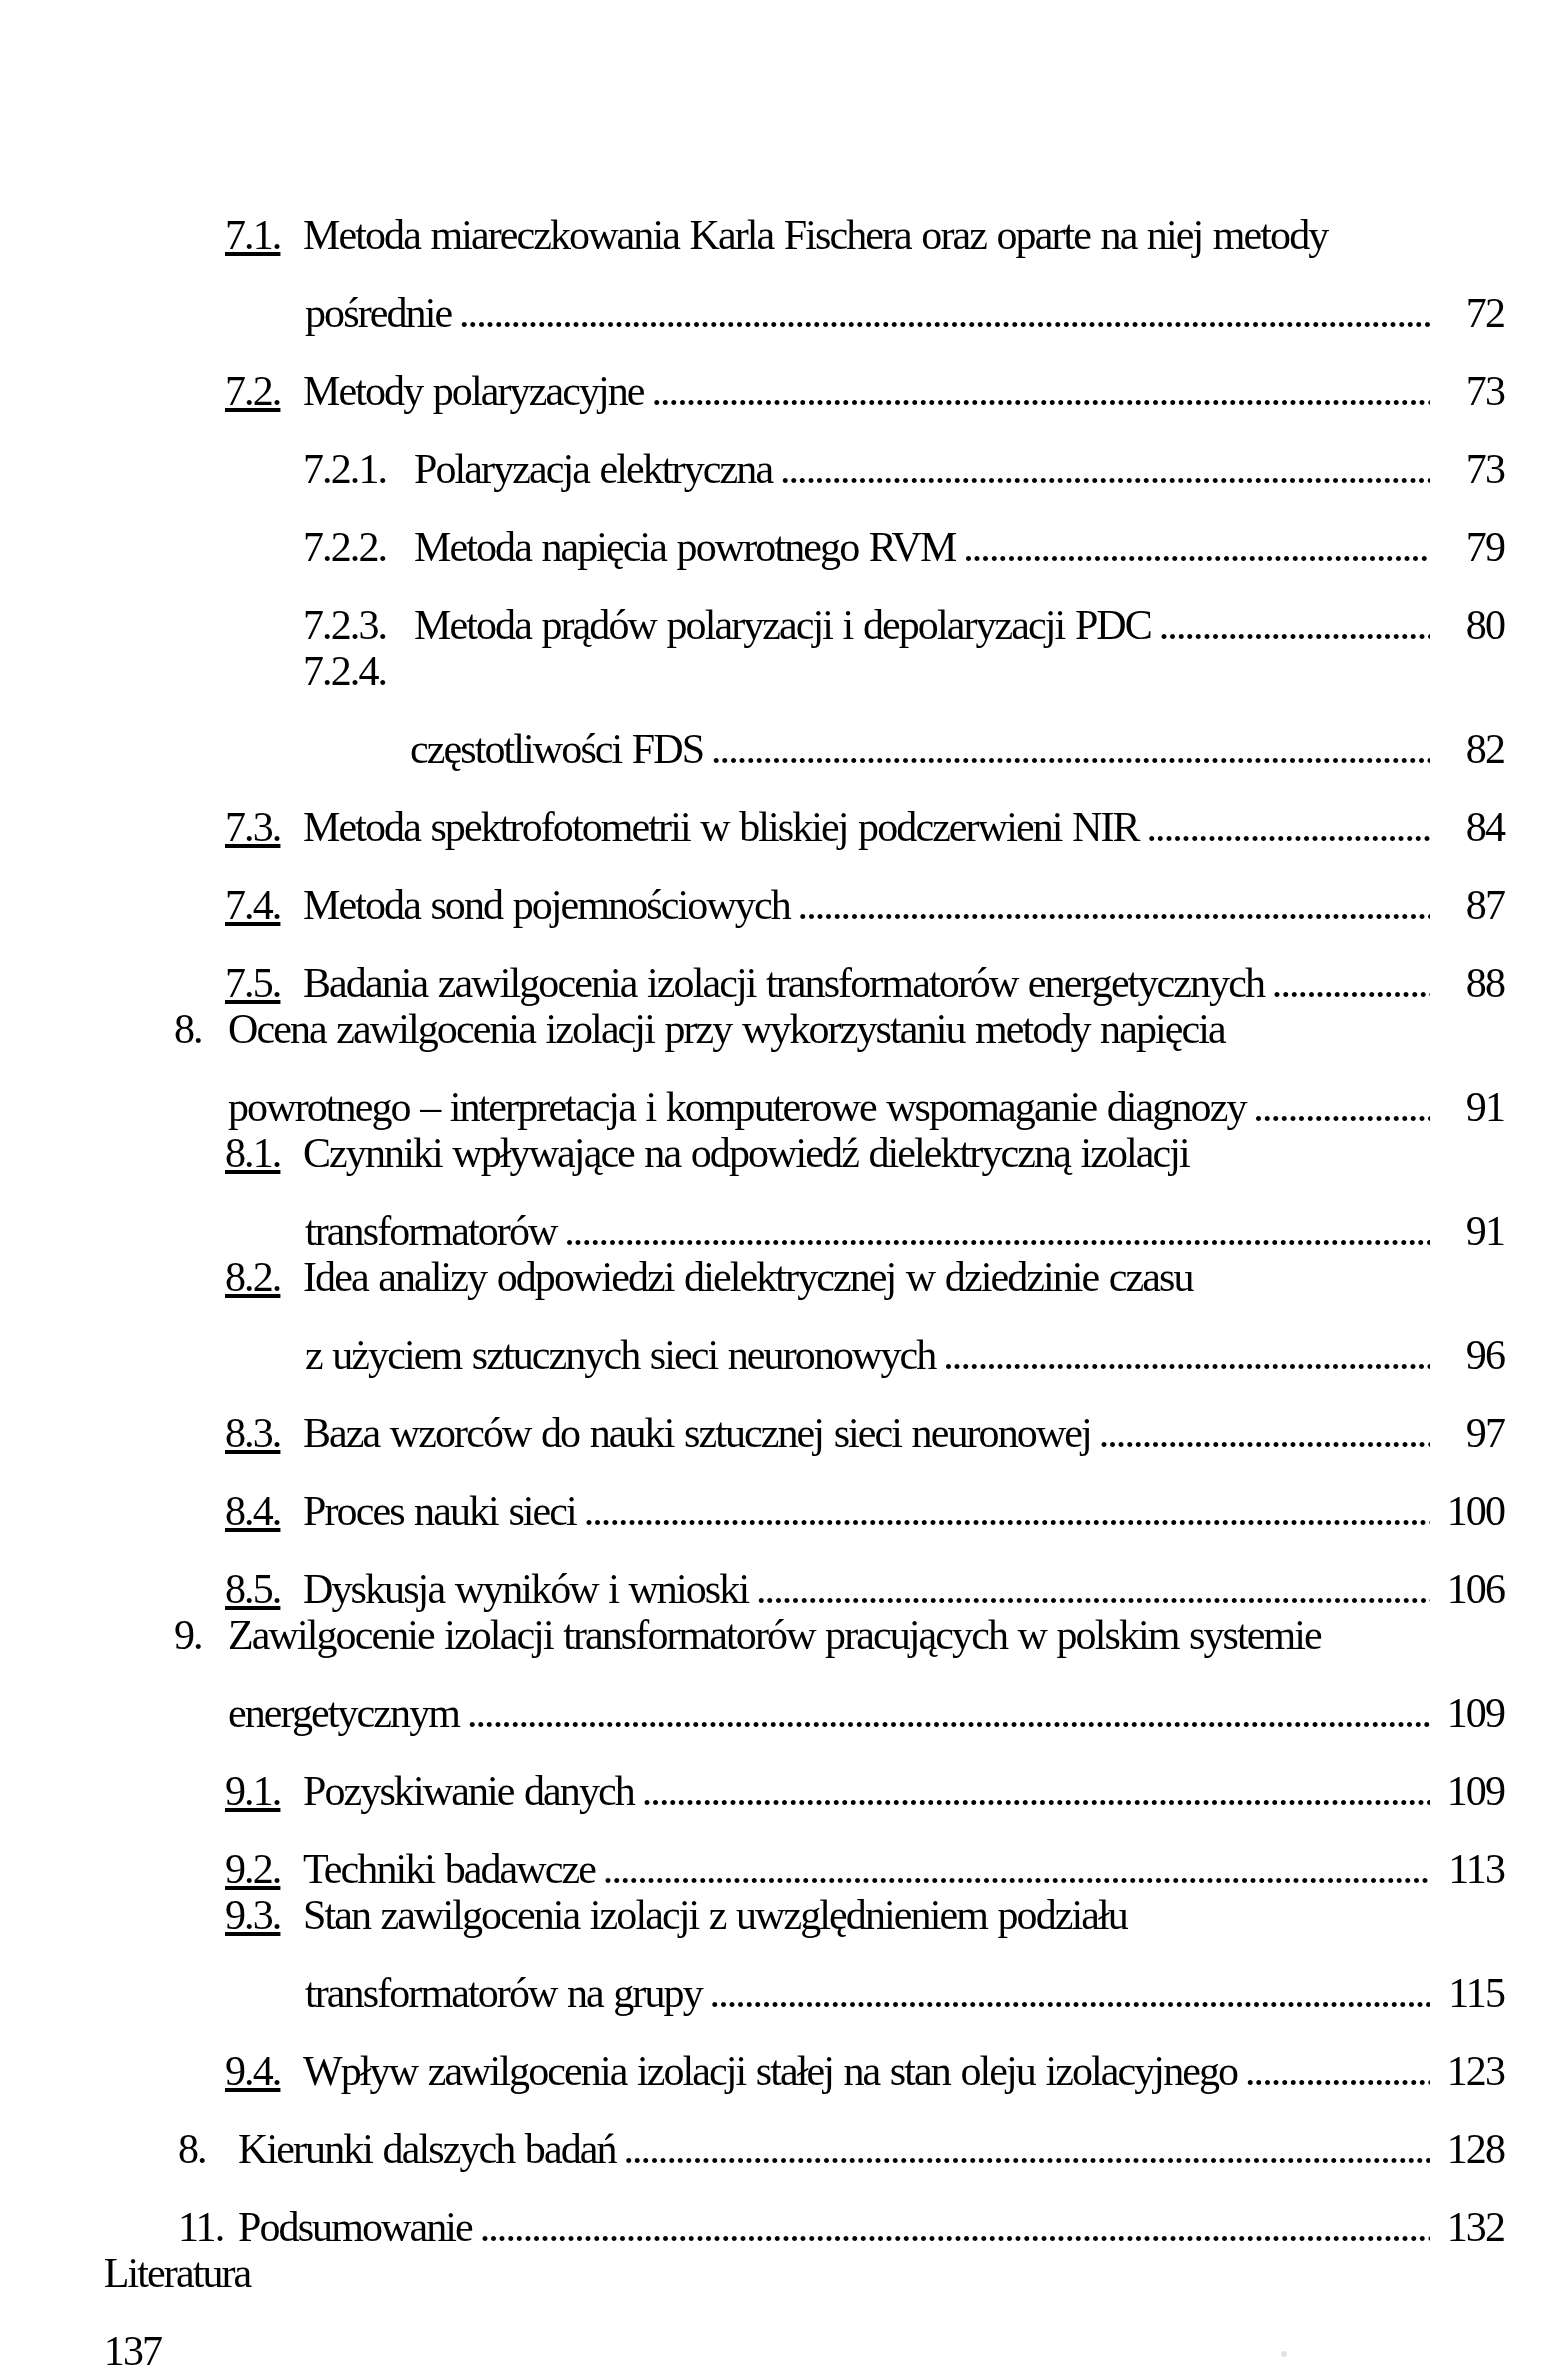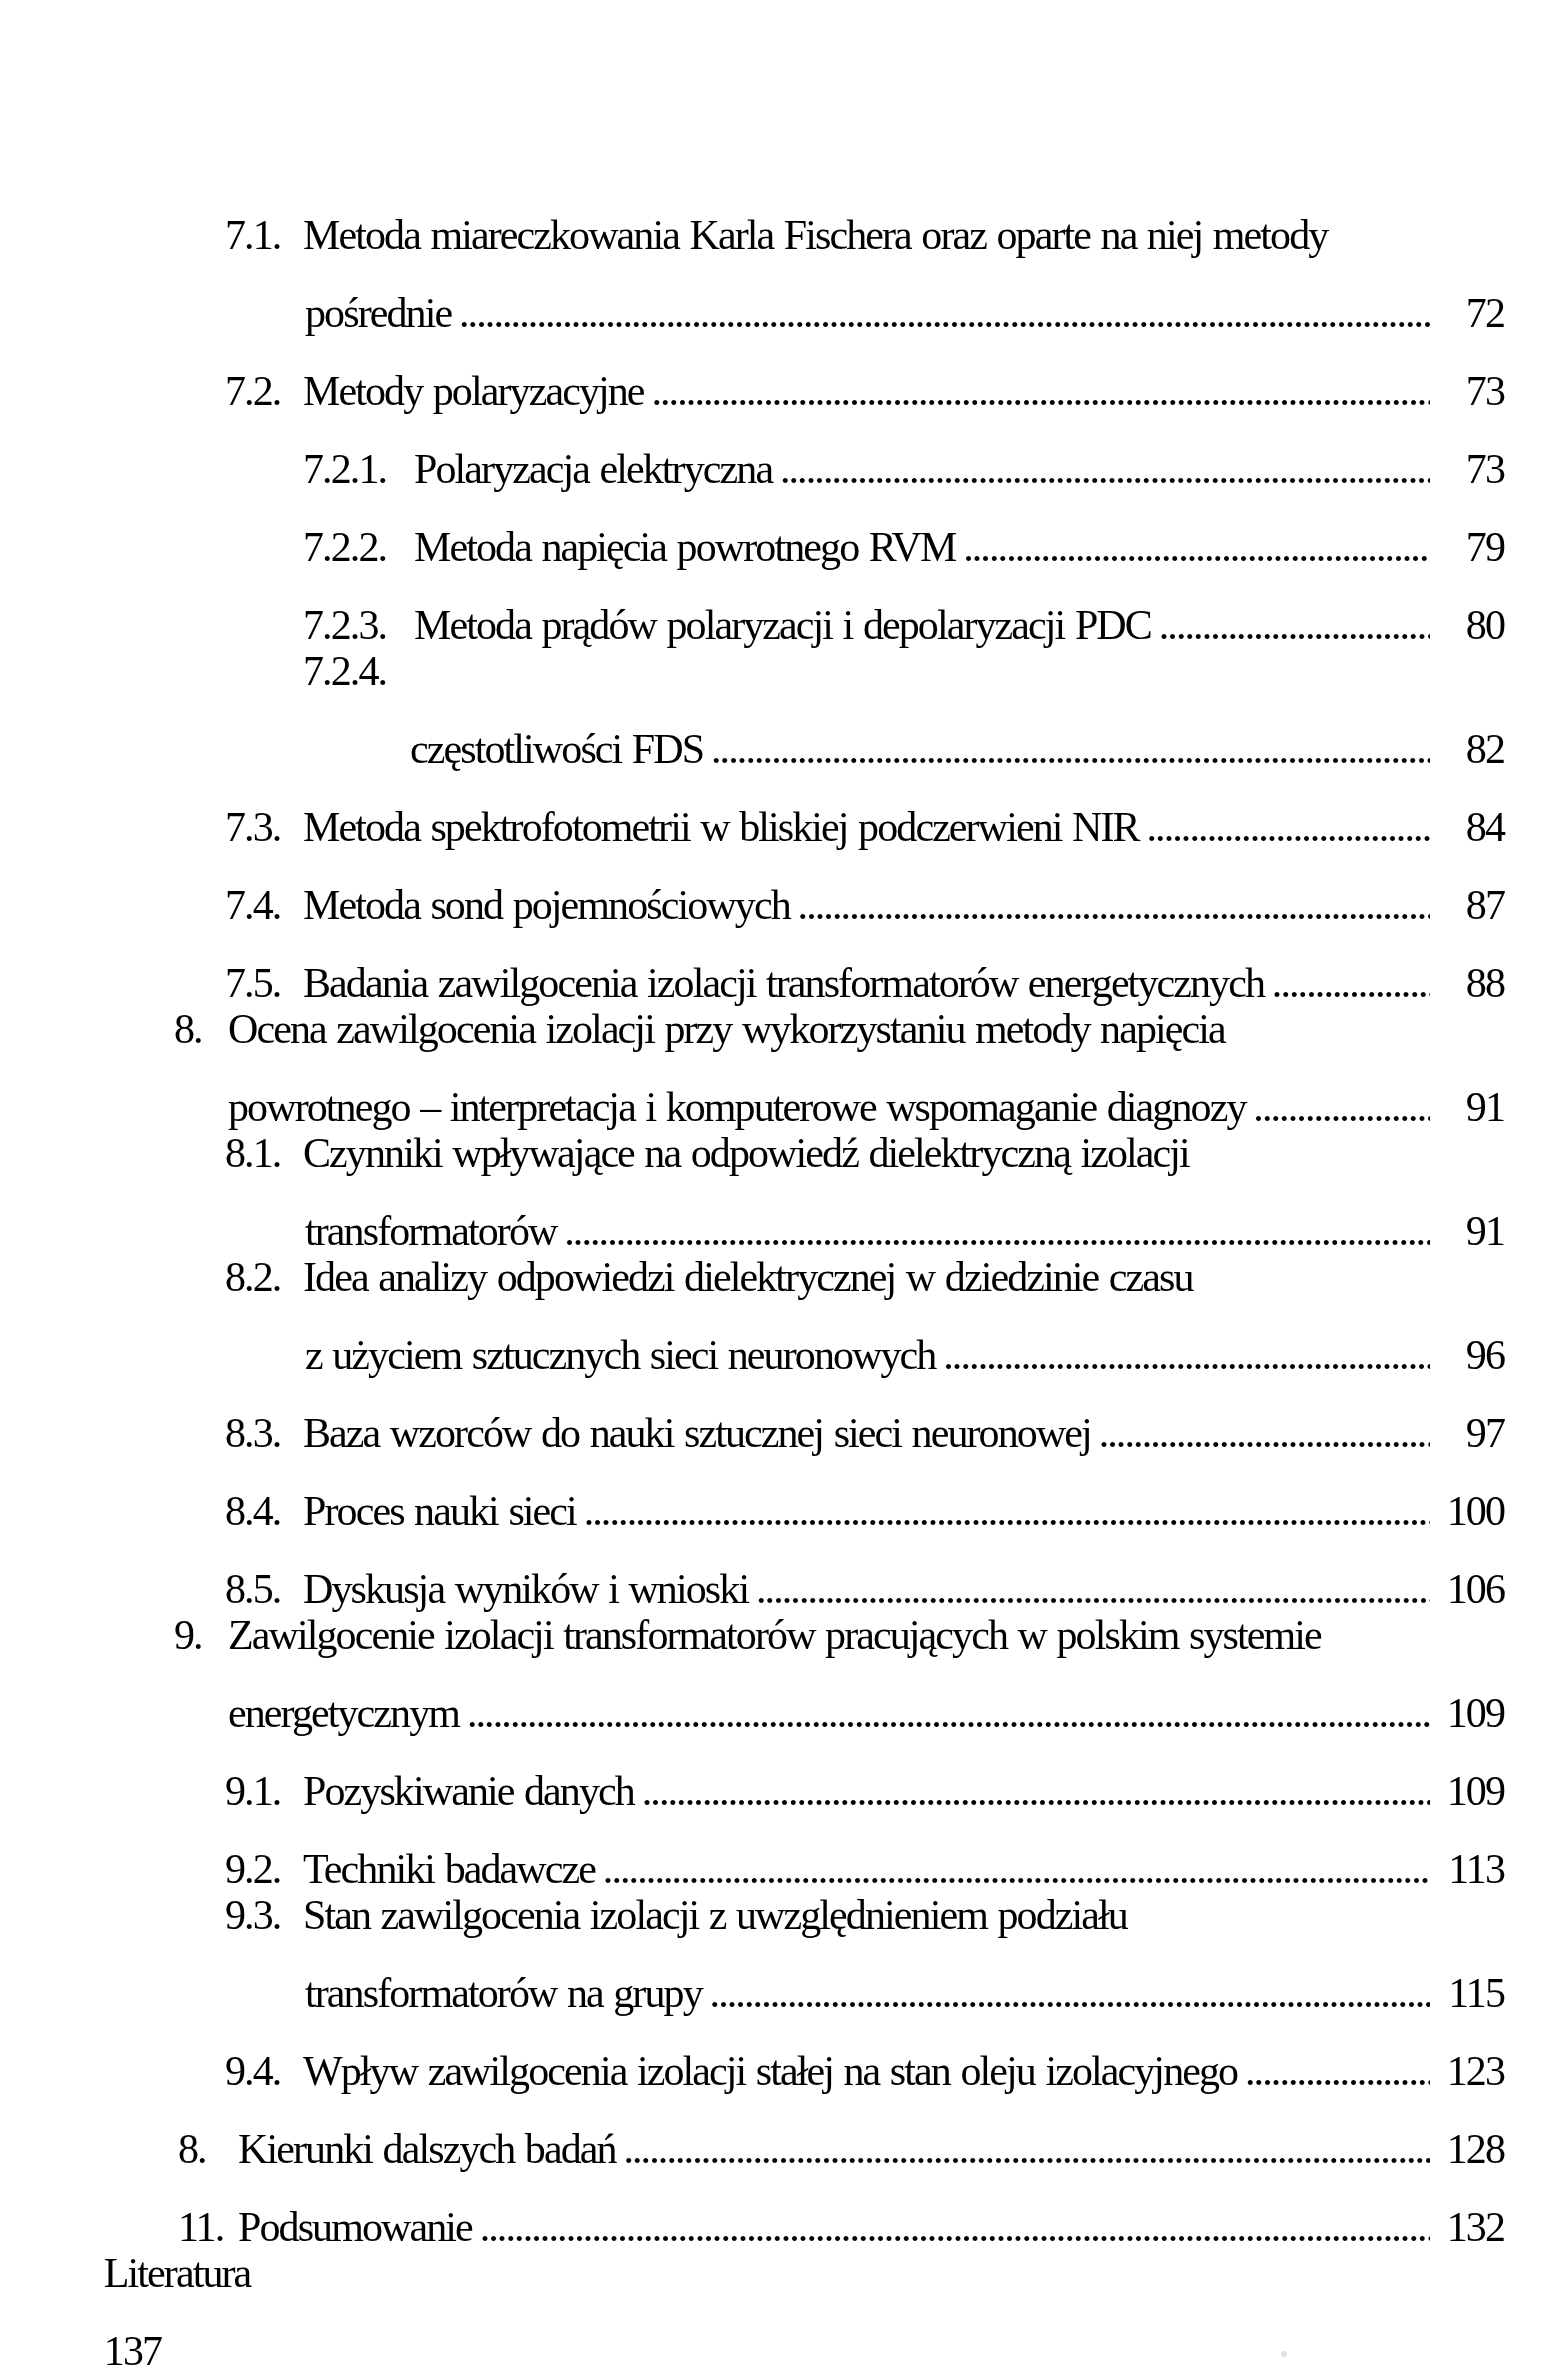--- a/index.html
+++ b/index.html
@@ -24,21 +24,21 @@
   .txt{flex:0 0 auto;text-align:center;}
   .leader{
     flex:1 1 0;overflow:hidden;white-space:nowrap;
     margin-left:7.8px;margin-right:7.8px;
   }
   .pg{flex:0 0 66px;text-align:right;margin-top:32px;}
 
   
   .lvl-major  {padding-left:174px;}  .lvl-major  .num{width:54px;}
   .lvl-major2 {padding-left:178px;}  .lvl-major2 .num{width:60px;}
-  .lvl-sub    {padding-left:225px;}  .lvl-sub    .num{width:78px;}
+  .lvl-sub    {padding-left:225px;}  .lvl-sub    .num{width:78px;text-decoration:underline;}
   .lvl-subsub {padding-left:303px;}  .lvl-subsub .num{width:111px;}
   .lvl-plain  {padding-left:96px;flex-direction:column;}
   .cont-major {padding-left:228px;}
   .cont-sub   {padding-left:305px;font-family:Liberation Serif, serif;}
   .cont-subsub{padding-left:410px;}
 
   .speck{
     position:absolute;left:1281px;top:2351px;
     width:5.8px;height:5.8px;border-radius:50%;
     background:#c9c9c9;opacity:.55;

